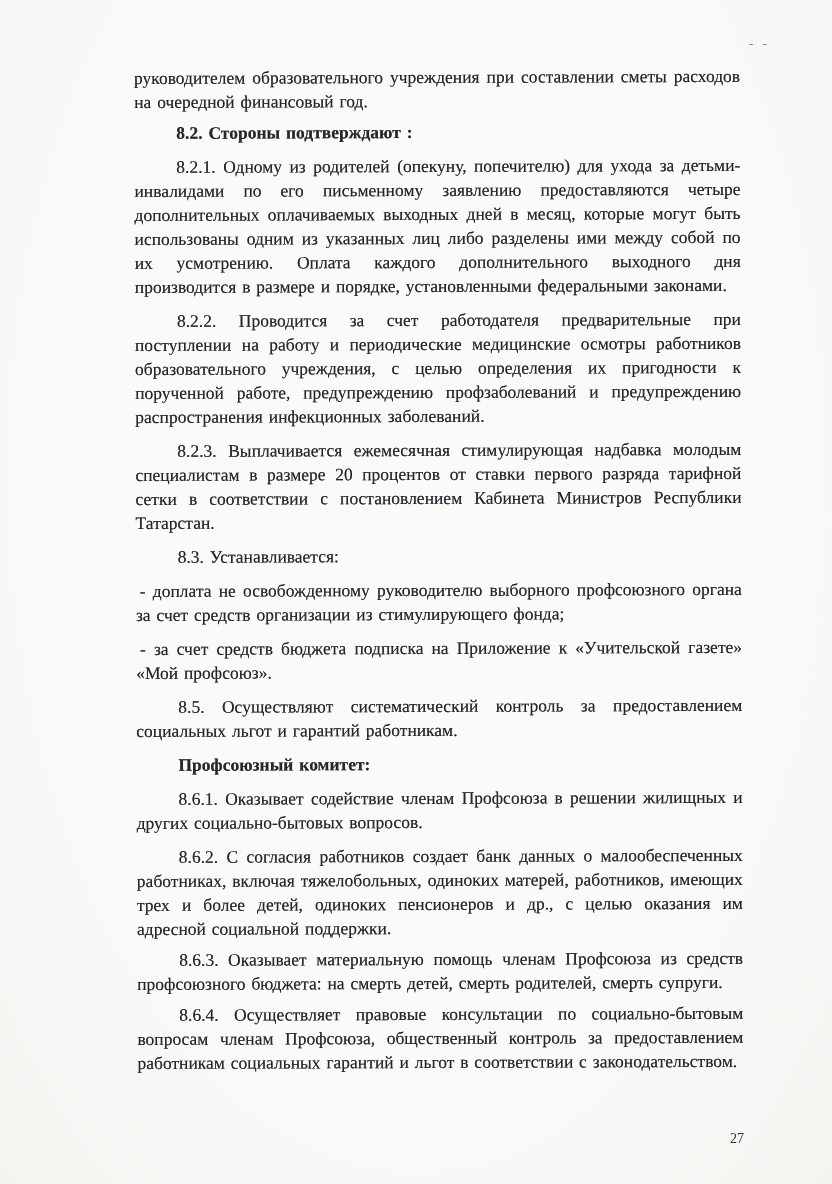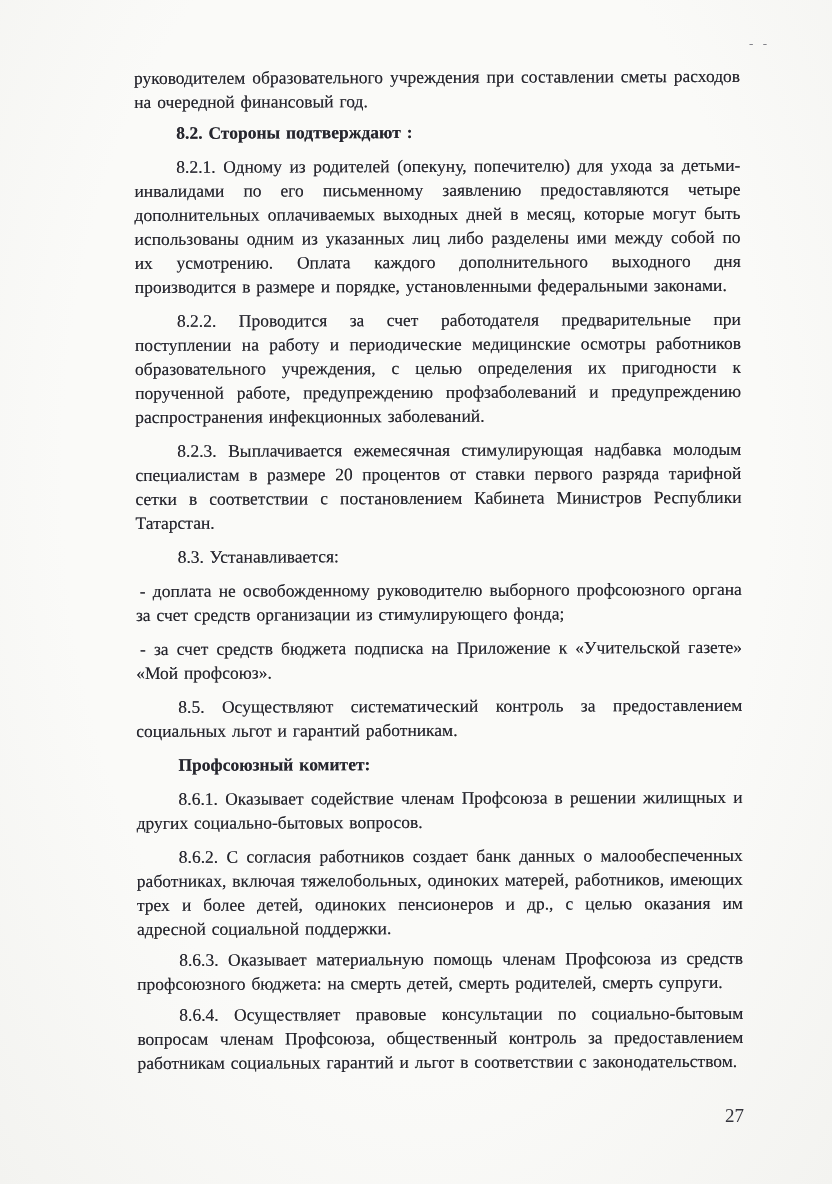--- a/index.html
+++ b/index.html
@@ -58,22 +58,22 @@
     text-indent: 42px;
     margin-top: 4px !important;
     margin-bottom: 10px !important;
   }
   .gap-before {
     margin-top: 10px !important;
   }
   .page-number {
     position: absolute;
     right: 88px;
-    bottom: 57px;
-    font-size: 19px;
+    bottom: 37px;
+    font-size: 14px;
     color: #33333b;
   }
 </style>
 </head>
 <body>
 
 <div class="page">
 
   <div class="scan-artifact">- -</div>
 

